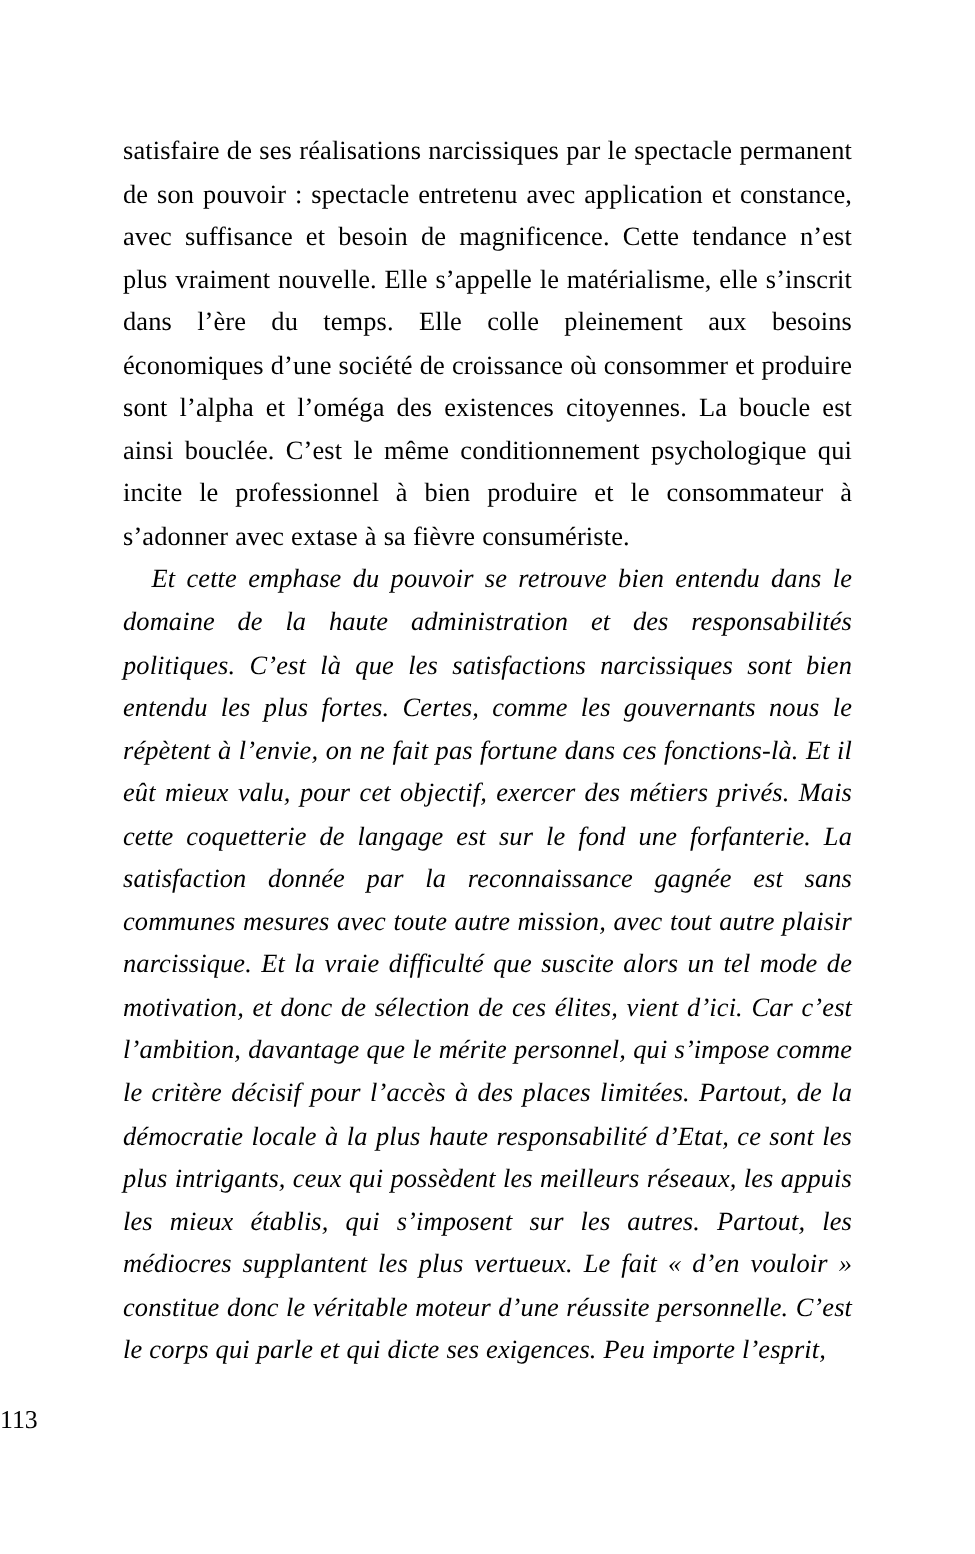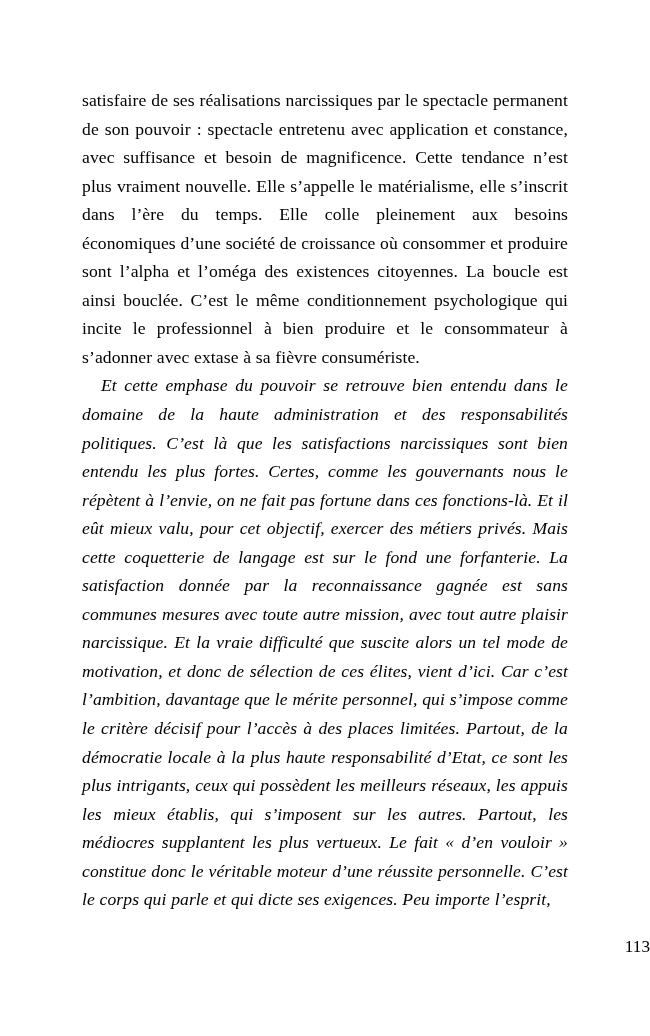--- a/index.html
+++ b/index.html
@@ -48,21 +48,21 @@
   .para.indented {
     text-indent: 19px;
     font-style: italic;
   }
 
   .folio {
     position: absolute;
     left: 0;
     top: 938px;
     width: 650px;
-    text-align: right;
+    text-align: left;
     font-size: 17.2px;
     line-height: 1;
     color: #000000;
   }
 </style>
 </head>
 <body>
 
 <div class="page">
 

